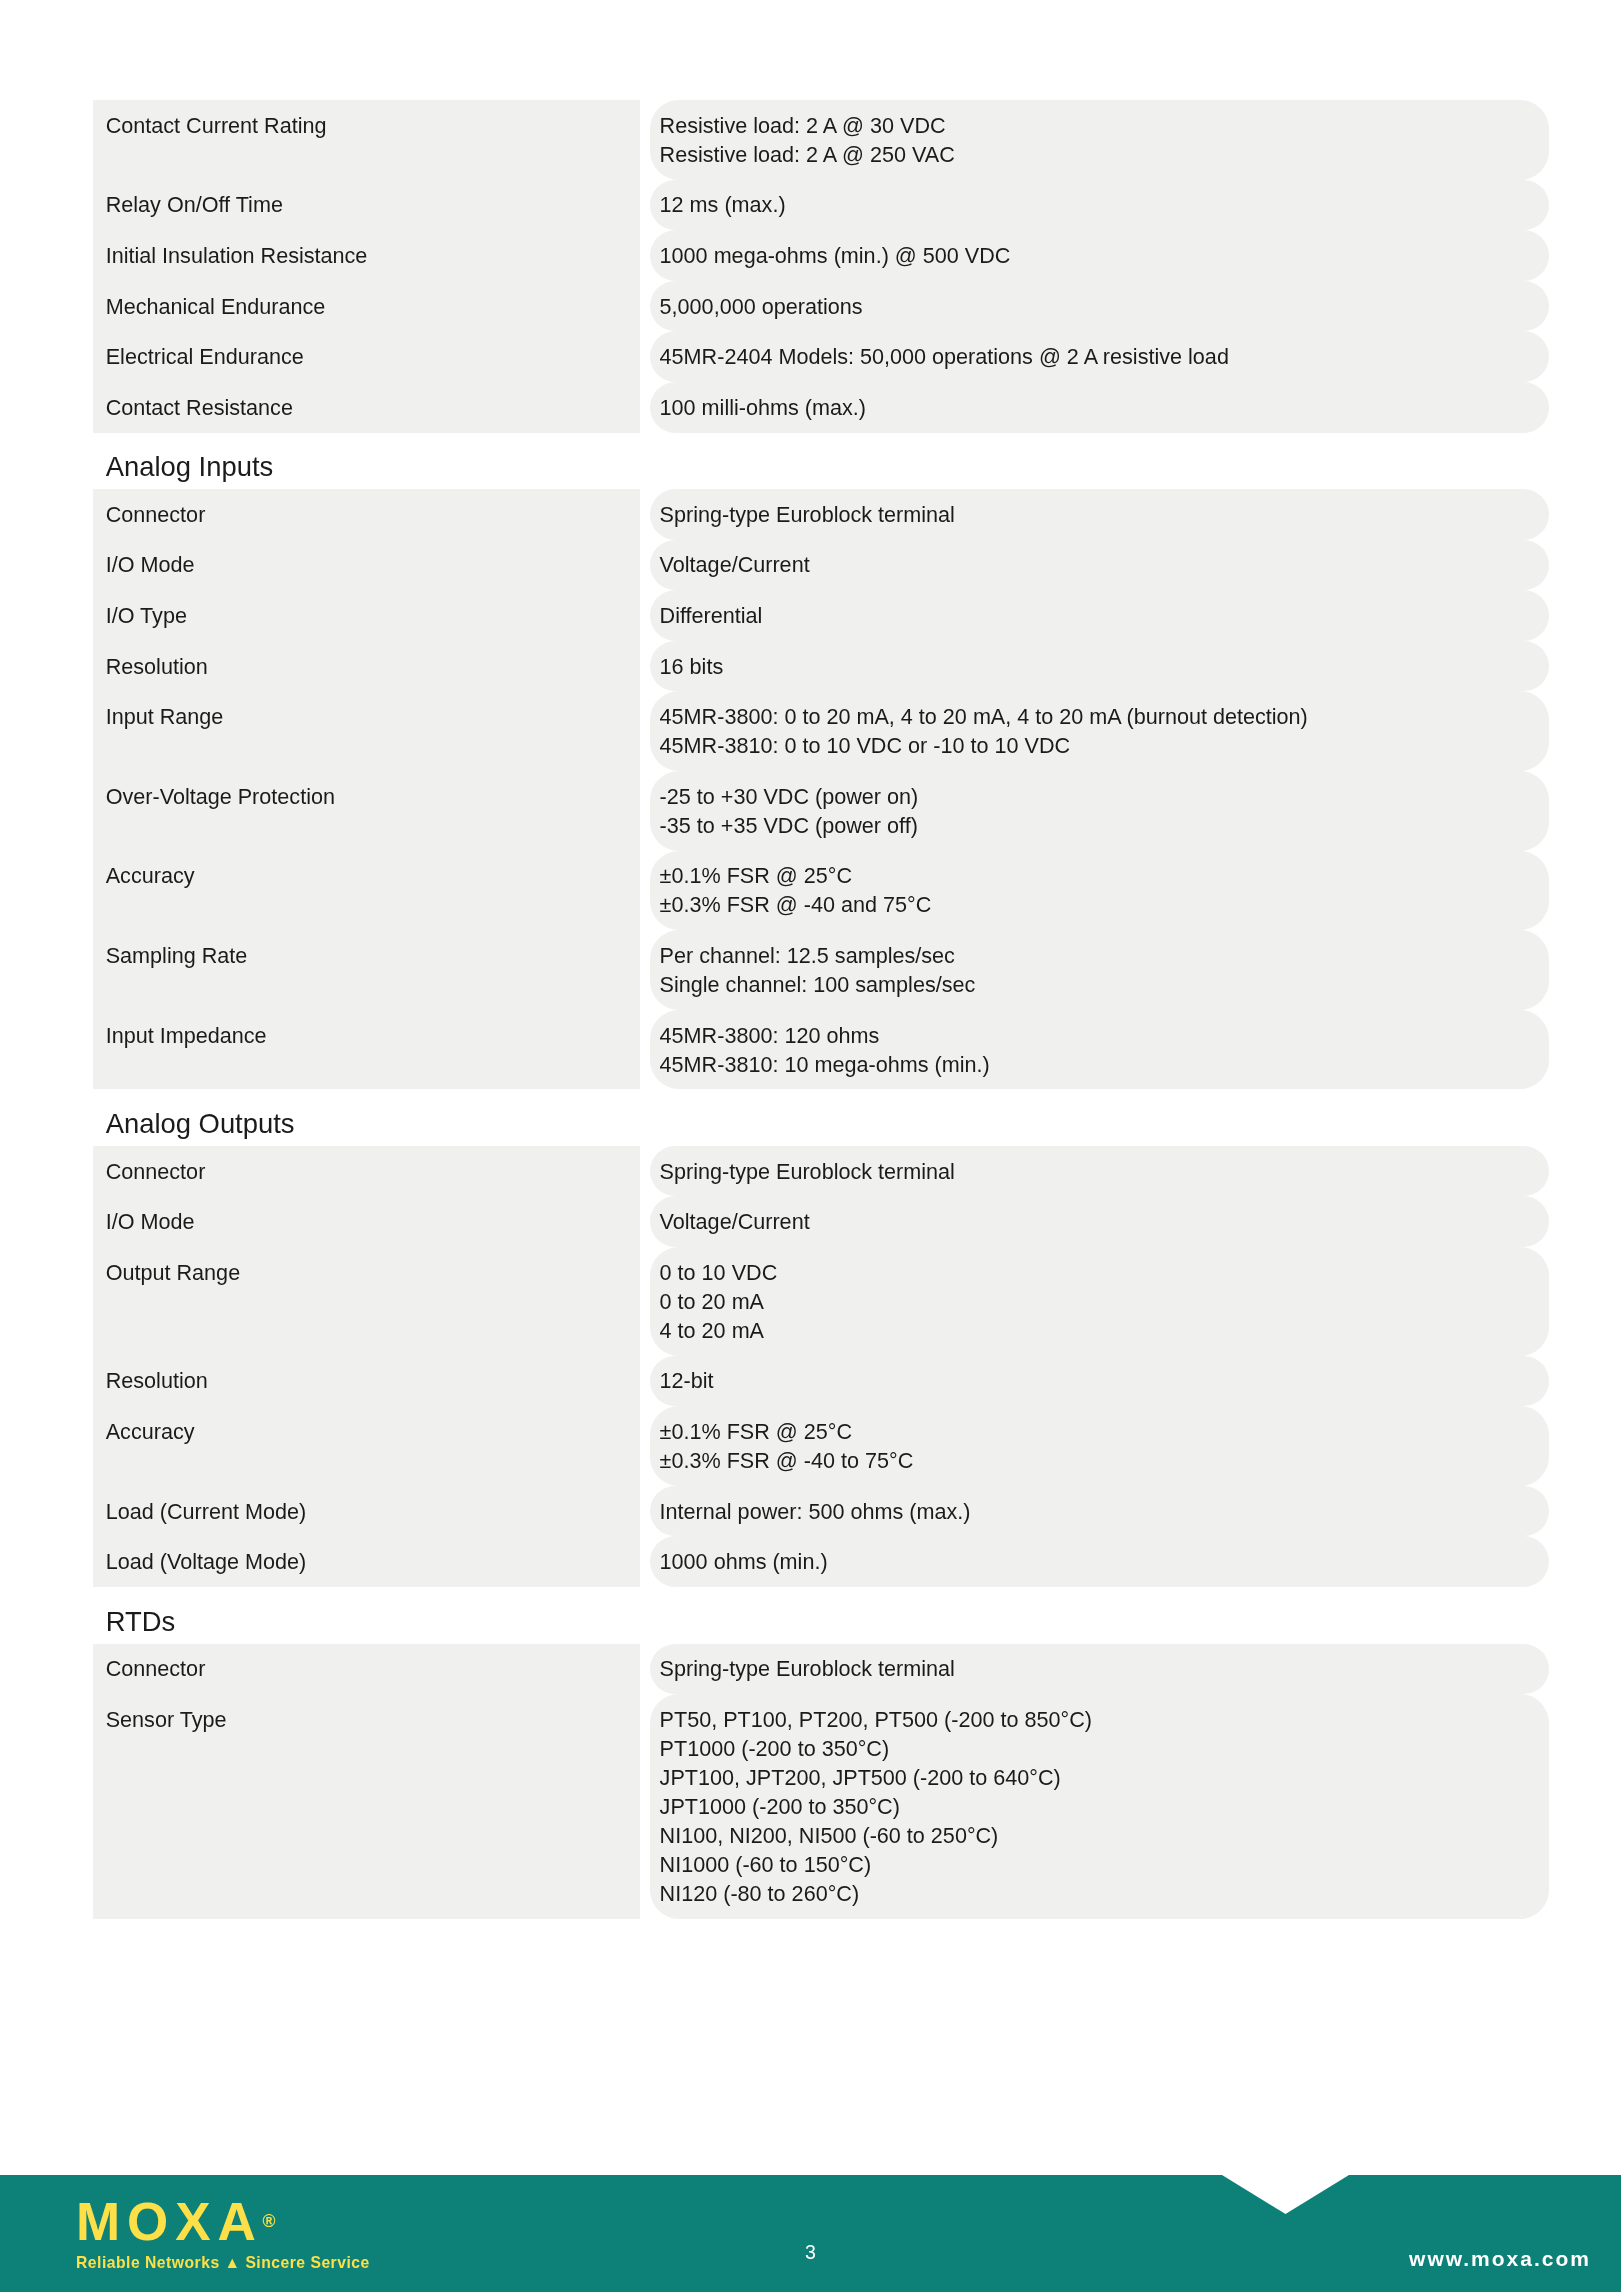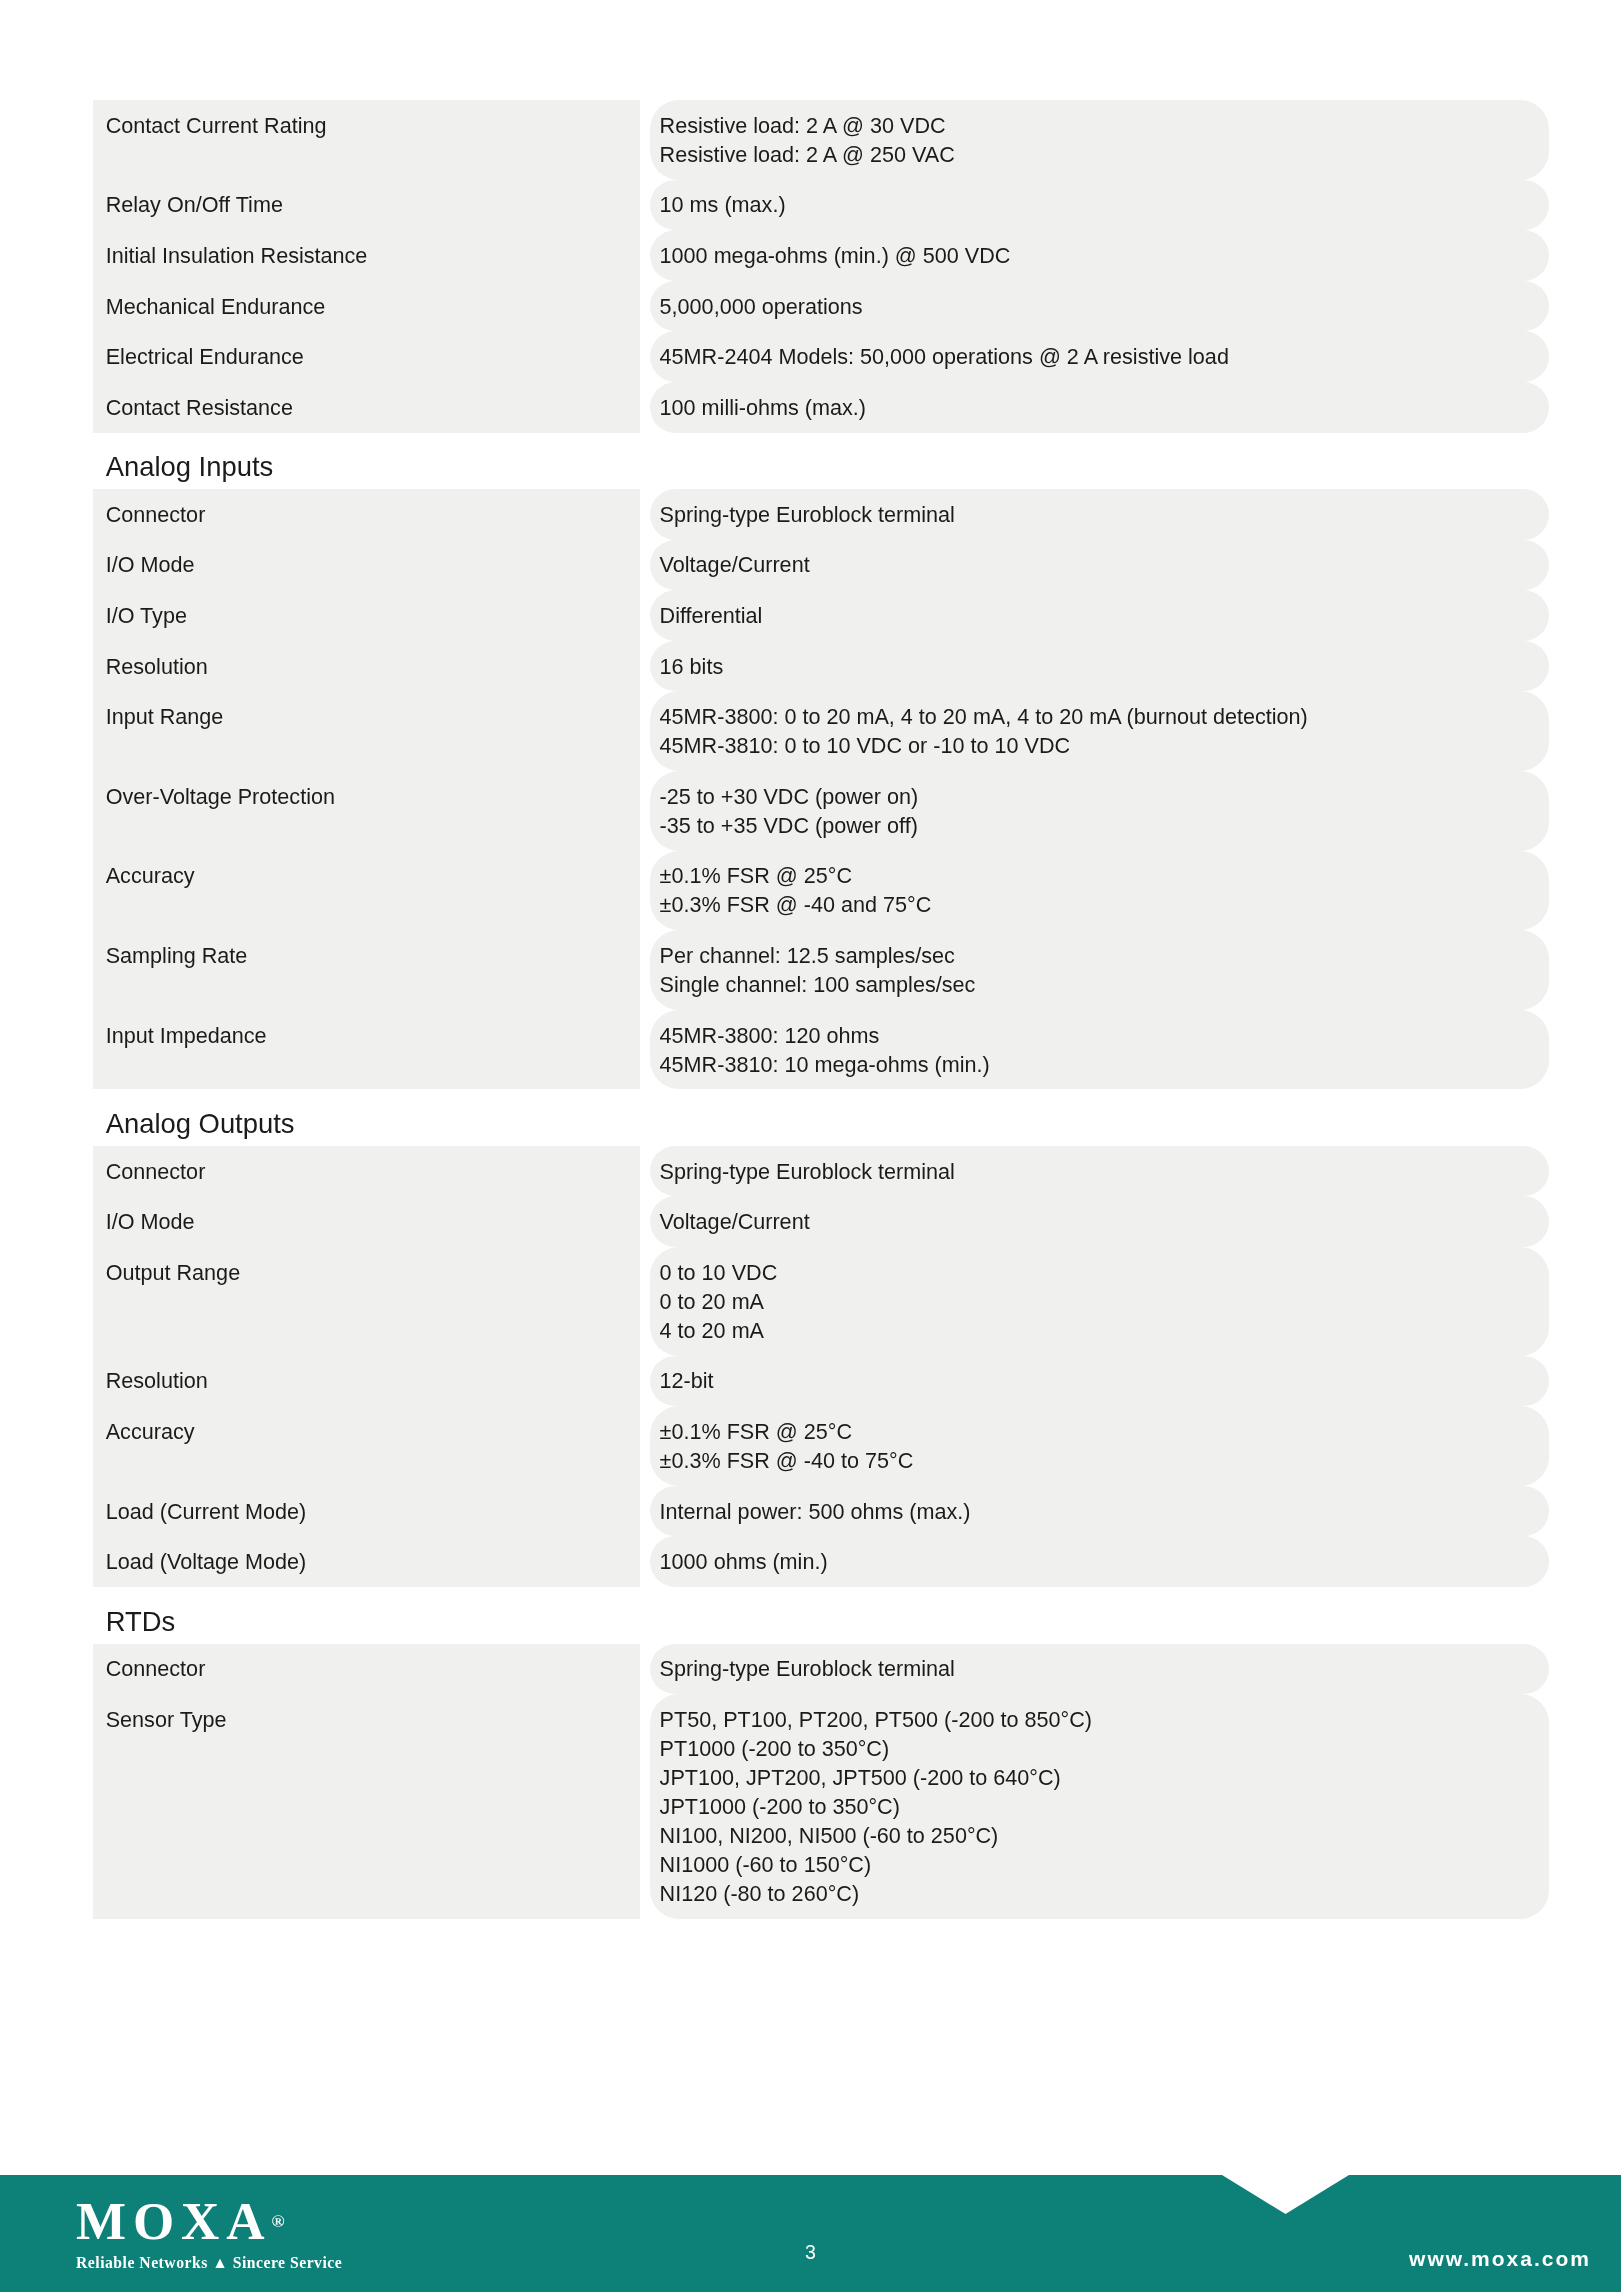--- a/index.html
+++ b/index.html
@@ -63,22 +63,21 @@
     width: 127px;
     height: 39px;
     background: #ffffff;
     -webkit-clip-path: polygon(0 0, 100% 0, 50% 100%);
     clip-path: polygon(0 0, 100% 0, 50% 100%);
   }
   .logo-block {
     position: absolute;
     left: 76px;
     top: 25.5px;
-    color: #ffffff;
-    font-family: Liberation Serif, serif;
+    color: #fde047;
   }
   .logo-wordmark {
     font-size: 53px;
     font-weight: bold;
     line-height: 41px;
     letter-spacing: 6.9px;
   }
   .logo-reg {
     font-size: 17.6px;
     font-weight: bold;
@@ -122,21 +121,21 @@
       <div class="row">
         <div class="cell label">Contact Current Rating</div>
         <div class="cell value">
           <div class="line">Resistive load: 2 A @ 30 VDC</div>
           <div class="line">Resistive load: 2 A @ 250 VAC</div>
         </div>
       </div>
       <div class="row">
         <div class="cell label">Relay On/Off Time</div>
         <div class="cell value">
-          <div class="line">10 ms (max.)</div>
+          <div class="line">12 ms (max.)</div>
         </div>
       </div>
       <div class="row">
         <div class="cell label">Initial Insulation Resistance</div>
         <div class="cell value">
           <div class="line">1000 mega-ohms (min.) @ 500 VDC</div>
         </div>
       </div>
       <div class="row">
         <div class="cell label">Mechanical Endurance</div>

